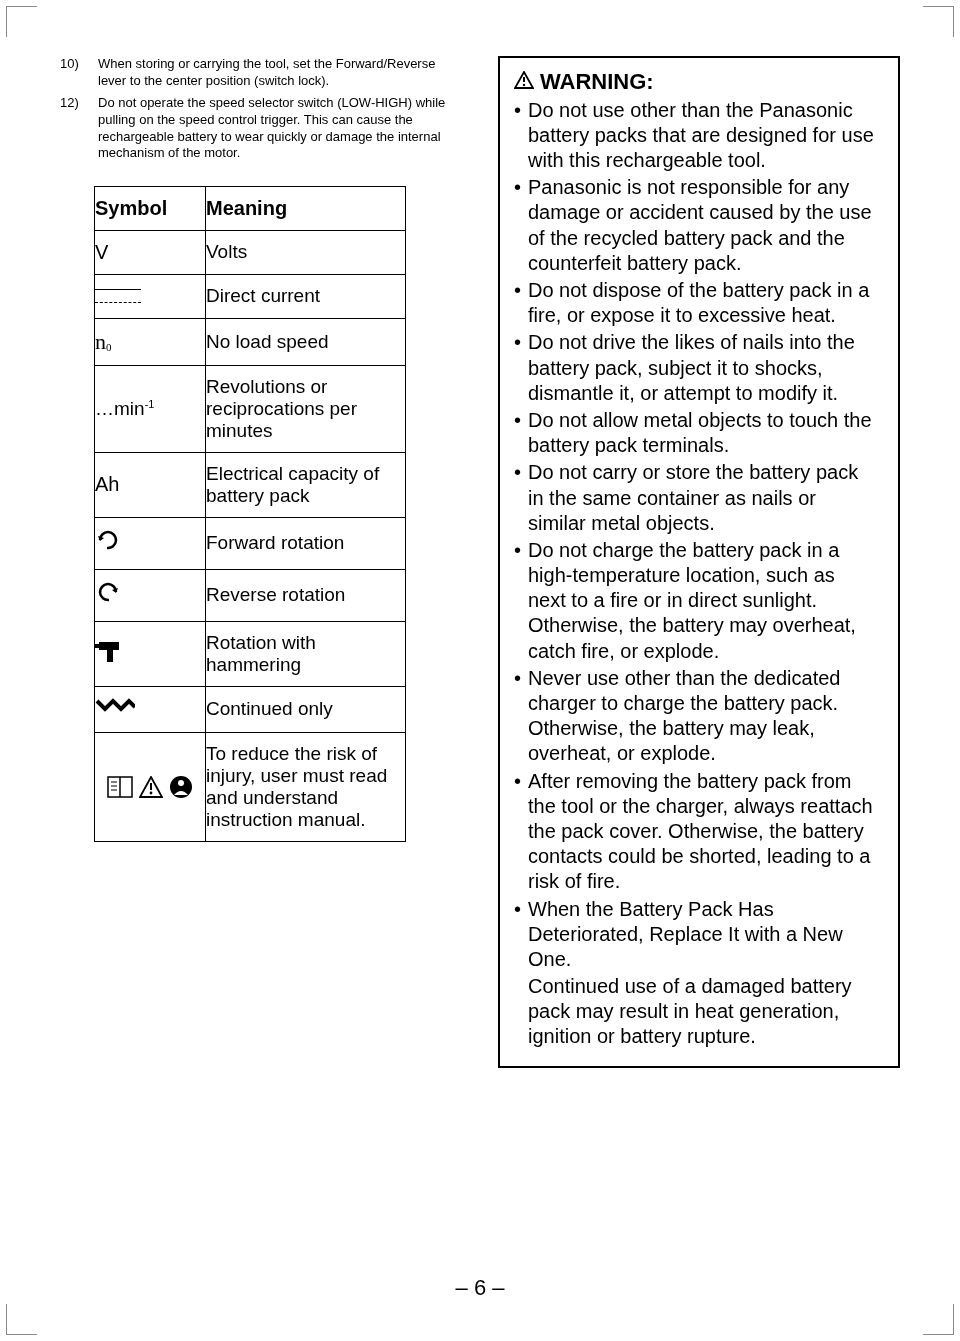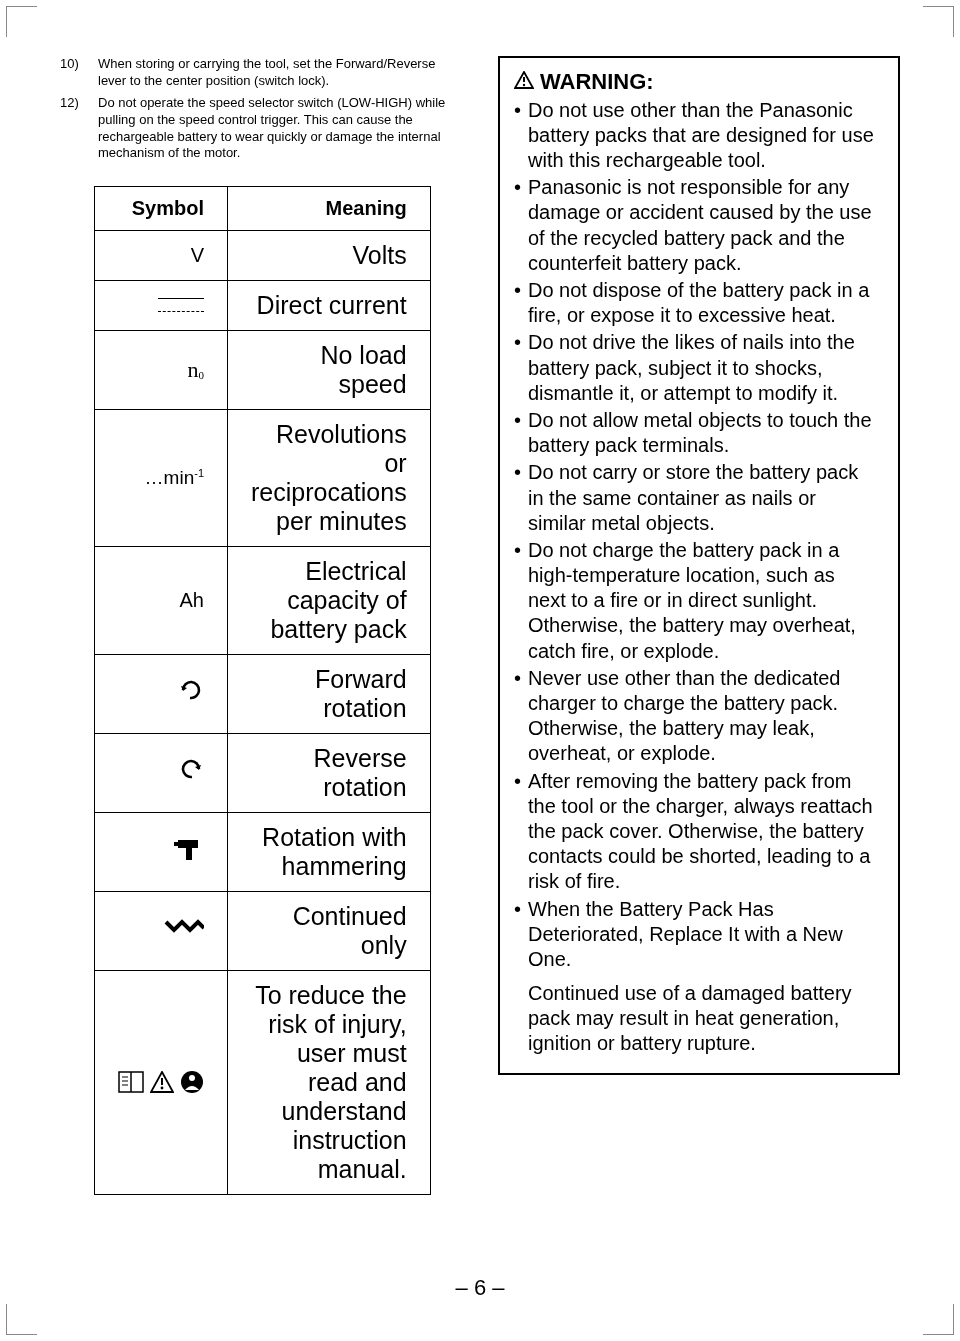--- a/index.html
+++ b/index.html
@@ -31,27 +31,27 @@
   ol.numlist>li .num{flex:0 0 38px}
   ol.numlist>li .txt{flex:1}
   table.sym{
     border-collapse:collapse;
     width:312px;
     margin:24px 0 0 34px;
     font-size:20px;
   }
   table.sym th,table.sym td{
     border:1px solid #000;
-    padding:10px 23px;
+    padding:10px 0;
     vertical-align:middle;
-    text-align:right;
+    text-align:left;
   }
   table.sym th{font-weight:bold}
   table.sym td.sym-col{width:110px;font-size:20px}
-  table.sym td.mean-col{font-size:25px}
+  table.sym td.mean-col{font-size:19px}
   .dcsym{display:inline-block;position:relative;width:46px;height:14px}
   .dcsym .solid{position:absolute;top:0;left:0;right:0;border-top:1.5px solid #000}
   .dcsym .dashed{position:absolute;bottom:0;left:0;right:0;height:0;border-top:1.5px dashed #000}
   .nzero{font-family:Liberation Serif, serif;font-size:22px}
   .nzero sub{font-size:11px;vertical-align:baseline;position:relative;bottom:-2px}
   .minm1{font-size:19px}
   .minm1 sup{font-size:11px}
   .arrowwrap{display:inline-block}
   .hammer-icon{display:inline-block}
   .drill-icon{display:inline-block}
@@ -62,21 +62,21 @@
     padding:10px 24px 16px 14px;
     font-size:20px;
     line-height:1.26;
   }
   .warn-title{font-weight:bold;font-size:22px;display:flex;align-items:center;gap:6px;margin-bottom:2px}
   .warn-tri{display:inline-block}
   ul.bullets{list-style:none;padding:0;margin:0}
   ul.bullets>li{display:flex;margin-top:2px}
   ul.bullets>li .dot{flex:0 0 14px}
   ul.bullets>li .btxt{flex:1}
-  .cont{margin-left:14px;margin-top:9px}
+  .cont{margin-left:14px;margin-top:2px}
   .pgnum{
     position:absolute;
     bottom:40px;
     left:0;right:0;
     text-align:center;
     font-size:22px;
   }
 </style>
 </head>
 <body>

